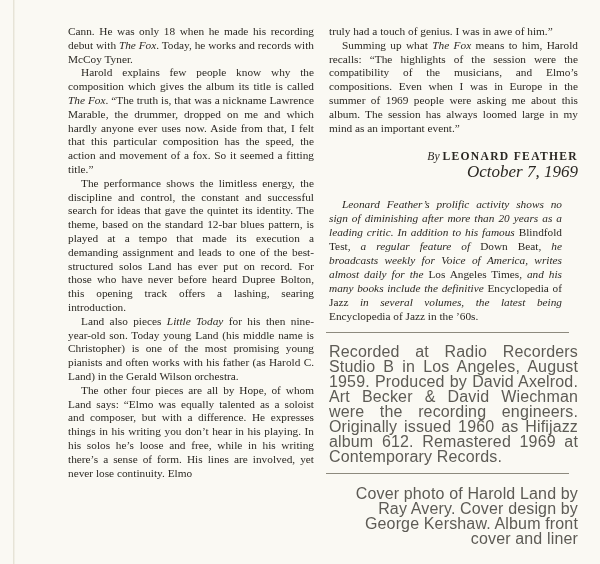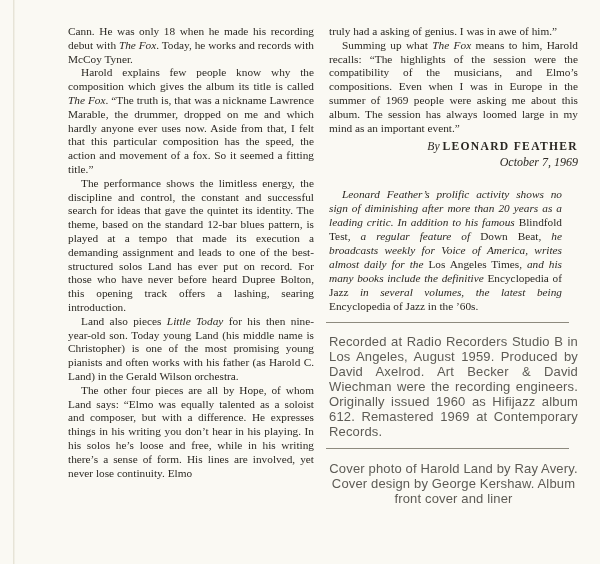--- a/index.html
+++ b/index.html
@@ -30,76 +30,76 @@
   }
   p.body-p.indent { text-indent:13px; }
 
   .seg-i { font-style:italic; }
   .seg-n { font-style:normal; }
 
   .byline {
     text-align:right;
     font-size:11.6px;
     line-height:14px;
-    margin-top:5px;
+    margin-top:15px;
     white-space:nowrap;
   }
   .byline .author {
     font-weight:bold;
     letter-spacing:1.3px;
   }
   .dateline {
     text-align:right;
     font-style:italic;
-    font-size:12px;
+    font-size:17px;
     line-height:14px;
     margin-top:1px;
   }
   p.bio {
     margin:18px 16px 0 0;
     font-size:11.3px;
     line-height:14px;
     text-align:justify;
     font-style:italic;
     text-indent:13px;
   }
   hr.rule {
     border:none;
     border-top:1px solid #8d8a7e;
     width:243px;
     margin:9px 0 0 -3px;
   }
   p.credits {
     margin:11px 0 0 0;
     font-family:"Liberation Sans","DejaVu Sans",sans-serif;
-    font-size:13px;
+    font-size:16px;
     line-height:15px;
     letter-spacing:0.15px;
     color:#5d5b55;
     text-align:justify;
   }
-  p.credits.cover { text-align:center; margin-top:12px; }
+  p.credits.cover { text-align:right; margin-top:12px; }
 </style>
 </head>
 <body>
 
 <div class="page">
   <div class="fold-line"></div>
 
   <div class="col left" id="left-col">
       <p class="body-p"><span class="seg-n">Cann. He was only 18 when he made his recording debut with </span><span class="seg-i">The Fox</span><span class="seg-n">. Today, he works and records with McCoy Tyner.</span></p>
       <p class="body-p indent"><span class="seg-n">Harold explains few people know why the composition which gives the album its title is called </span><span class="seg-i">The Fox</span><span class="seg-n">. “The truth is, that was a nickname Lawrence Marable, the drummer, dropped on me and which hardly anyone ever uses now. Aside from that, I felt that this particular composition has the speed, the action and movement of a fox. So it seemed a fitting title.”</span></p>
       <p class="body-p indent"><span class="seg-n">The performance shows the limitless energy, the discipline and control, the constant and successful search for ideas that gave the quintet its identity. The theme, based on the standard 12-bar blues pattern, is played at a tempo that made its execution a demanding assignment and leads to one of the best-structured solos Land has ever put on record. For those who have never before heard Dupree Bolton, this opening track offers a lashing, searing introduction.</span></p>
       <p class="body-p indent"><span class="seg-n">Land also pieces </span><span class="seg-i">Little Today</span><span class="seg-n"> for his then nine-year-old son. Today young Land (his middle name is Christopher) is one of the most promising young pianists and often works with his father (as Harold C. Land) in the Gerald Wilson orchestra.</span></p>
       <p class="body-p indent"><span class="seg-n">The other four pieces are all by Hope, of whom Land says: “Elmo was equally talented as a soloist and composer, but with a difference. He expresses things in his writing you don’t hear in his playing. In his solos he’s loose and free, while in his writing there’s a sense of form. His lines are involved, yet never lose continuity. Elmo</span></p>
     </div>
 
   <div class="col right">
     <div id="right-paras">
-        <p class="body-p"><span class="seg-n">truly had a asking of genius. I was in awe of him.”</span></p>
+        <p class="body-p"><span class="seg-n">truly had a touch of genius. I was in awe of him.”</span></p>
         <p class="body-p indent"><span class="seg-n">Summing up what </span><span class="seg-i">The Fox</span><span class="seg-n"> means to him, Harold recalls: “The highlights of the session were the compatibility of the musicians, and Elmo’s compositions. Even when I was in Europe in the summer of 1969 people were asking me about this album. The session has always loomed large in my mind as an important event.”</span></p>
       </div>
 
     <div class="byline"><span class="seg-i">By</span> <span class="author">LEONARD FEATHER</span></div>
 
     <div class="dateline">October 7, 1969</div>
 
     <p class="bio" id="bio-para"><span class="seg-i">Leonard Feather’s prolific activity shows no sign of diminishing after more than 20 years as a leading critic. In addition to his famous </span><span class="seg-n">Blindfold Test</span><span class="seg-i">, a regular feature of </span><span class="seg-n">Down Beat</span><span class="seg-i">, he broadcasts weekly for Voice of America, writes almost daily for the </span><span class="seg-n">Los Angeles Times</span><span class="seg-i">, and his many books include the definitive </span><span class="seg-n">Encyclopedia of Jazz</span><span class="seg-i"> in several volumes, the latest being </span><span class="seg-n">Encyclopedia of Jazz in the ’60s.</span></p>
 
     <hr class="rule">

